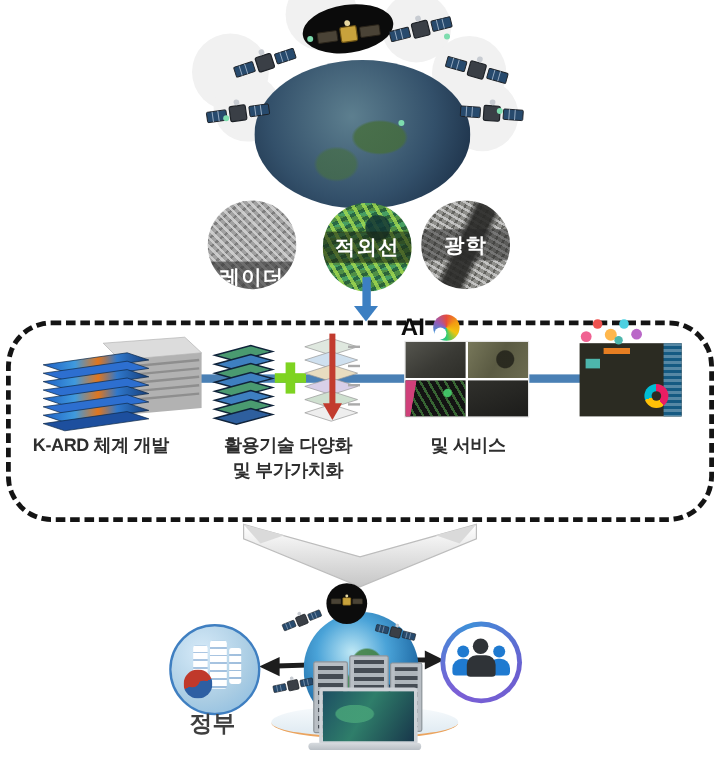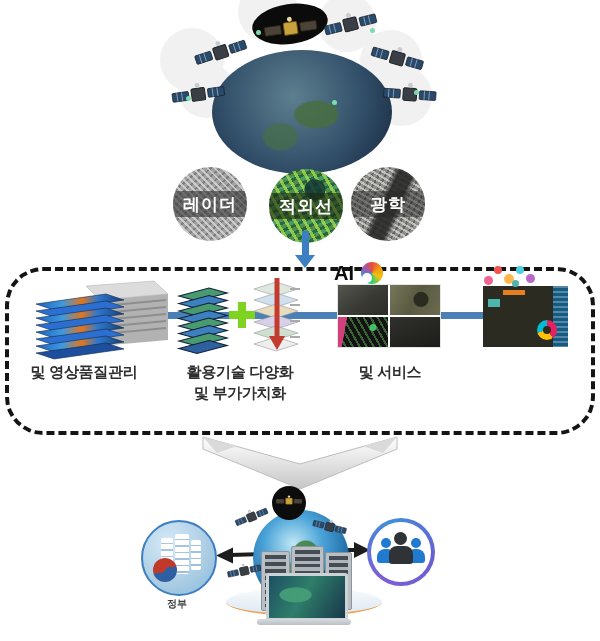--- a/index.html
+++ b/index.html
@@ -25,21 +25,21 @@
     font-size:20px;font-weight:bold;color:#7e2033;letter-spacing:0.5px;}
   
   .sensor{width:74px;height:74px;border-radius:50%;overflow:hidden;z-index:3;}
   .sensor .band{position:absolute;left:0;right:0;top:24px;height:26px;
     display:flex;align-items:center;justify-content:center;
     color:#fff;font-size:17px;font-weight:bold;letter-spacing:1px;}
   .tex-radar{background-color:#a3a3a3;background-image:
     repeating-linear-gradient(45deg,rgba(215,215,215,.8) 0 2px,transparent 2px 5px),
     repeating-linear-gradient(-40deg,rgba(110,110,110,.7) 0 2px,transparent 2px 6px),
     repeating-linear-gradient(10deg,rgba(160,160,160,.8) 0 3px,transparent 3px 7px);}
-  .tex-radar .band{background:rgba(52,52,52,.62);}
+  .tex-radar .band{background:rgba(52,52,52,.62);margin-top:27px;}
   .tex-ir{background-color:#4f8f45;background-image:
     radial-gradient(circle at 62% 28%,rgba(16,52,52,.85) 0 10px,transparent 11px),
     repeating-linear-gradient(60deg,rgba(170,225,80,.75) 0 3px,transparent 3px 8px),
     repeating-linear-gradient(-25deg,rgba(20,70,50,.6) 0 3px,transparent 3px 7px),
     repeating-linear-gradient(0deg,rgba(60,180,140,.4) 0 4px,transparent 4px 9px);}
   .tex-ir .band{background:rgba(28,38,18,.6);font-family:Liberation Serif, serif;}
   .tex-opt{background-color:#8e8e8a;background-image:
     linear-gradient(115deg,transparent 40%,rgba(40,40,38,.9) 46% 60%,transparent 66%),
     repeating-linear-gradient(30deg,rgba(220,220,220,.7) 0 2px,transparent 2px 5px),
     repeating-linear-gradient(-60deg,rgba(70,70,66,.6) 0 2px,transparent 2px 6px); font-family: Liberation Serif, serif;}
@@ -111,21 +111,21 @@
   #taegeuk{position:absolute;left:10px;top:36px;width:24px;height:24px;border-radius:50%;
     background:
       radial-gradient(circle at 30% 35%, #c0392b 0 27%, transparent 29%),
       radial-gradient(circle at 70% 65%, #2e5fa3 0 27%, transparent 29%),
       linear-gradient(160deg,#c0392b 50%,#2e5fa3 50%);}
   #users-ring{left:367px;top:518px;width:68px;height:68px;border-radius:50%;z-index:4;
     background:conic-gradient(from 220deg,#7b5fd6,#3f8fd8,#6a5fd0,#7b5fd6);}
   #users-inner{position:absolute;left:4px;top:4px;width:60px;height:60px;border-radius:50%;background:#fff;}
   .person .head{position:absolute;border-radius:50%;}
   .person .body{position:absolute;border-radius:8px 8px 3px 3px;}
-  .stk-label{z-index:5;text-align:center;font-size:10px;font-weight:bold;color:#3f3f3f;line-height:20px;}
+  .stk-label{z-index:5;text-align:center;font-size:19px;font-weight:bold;color:#3f3f3f;line-height:20px;}
 </style>
 </head>
 <body>
 
 <div id="stage">
 
   <svg width="0" height="0" style="position:absolute">
     <defs>
       <g id="satg">
         <rect x="22" y="8" width="14" height="13" rx="1.5" fill="#3a3f46" stroke="#1d2126" stroke-width="1"></rect>
@@ -276,21 +276,21 @@
   <div class="abs" id="dash-img">
     <div id="dash-panel"></div>
     <div id="dash-toolbar"></div>
     <div id="dash-chip"></div>
     <div id="donut">
         <div class="hole"></div>
       </div>
   </div>
 
   <div class="abs pipe-label" style="left:8px;top:361px;width:152px">
-    <div>및 영상품질관리</div>
+    <div>K-ARD 체계 개발</div>
   </div>
   <div class="abs pipe-label" style="left:168px;top:361px;width:144px">
     <div>활용기술 다양화</div>
     <div>및 부가가치화</div>
   </div>
   <div class="abs pipe-label" style="left:316px;top:361px;width:148px">
     <div>및 서비스</div>
   </div>
 
   <svg class="abs" style="left:197px;top:432px" width="206" height="60" viewBox="0 0 206 60">

